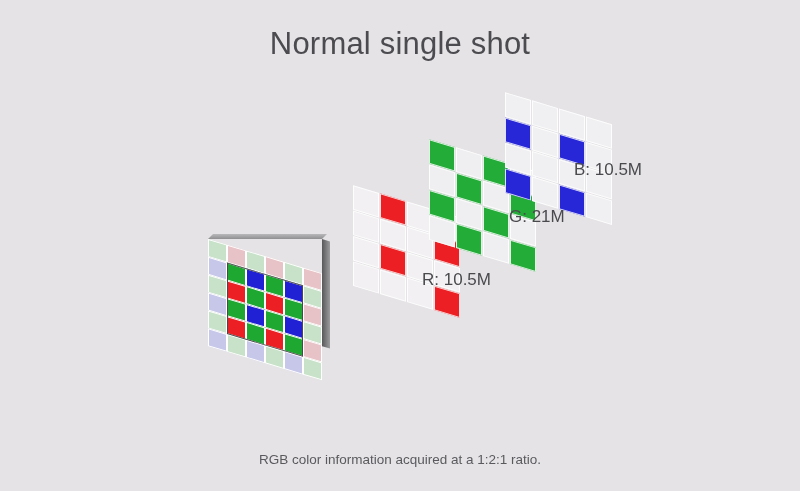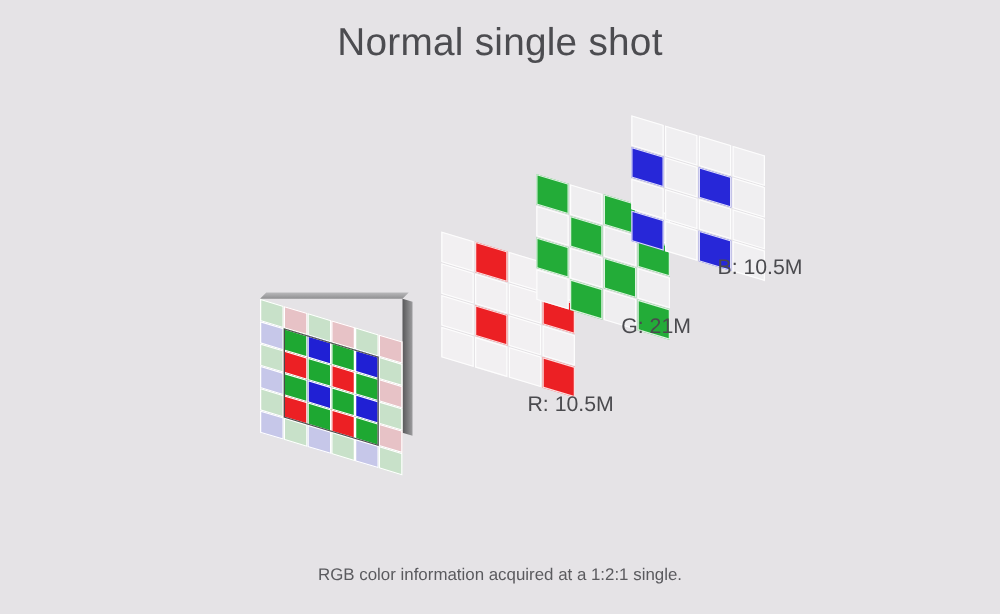--- a/index.html
+++ b/index.html
@@ -18,21 +18,21 @@
   #stage {
     position: absolute;
     inset: 0;
     width: 800px;
     height: 491px;
   }
 
   
   #title {
     position: absolute;
-    top: 16px;
+    top: 26px;
     left: 0;
     width: 800px;
     text-align: center;
     font-size: 31px;
     font-weight: 300;
     letter-spacing: 0.2px;
     color: #4c4c50;
     font-family: "Liberation Sans", sans-serif;
   }
 
@@ -147,24 +147,23 @@
     transform: matrix(1, 0.30, 0, 1, 0, 0) scaleY(0.94);
     transform-origin: 0 0;
   }
 
   
   .chan-label {
     position: absolute;
     font-size: 17px;
     color: #4a4a4e;
     white-space: nowrap;
-    margin-top: 44px;
   }
   #label-R { left: 422px; top: 270px; }
-  #label-G { left: 497px; top: 207px; }
+  #label-G { left: 509px; top: 207px; }
   #label-B { left: 574px; top: 160px; }
 </style>
 </head>
 <body>
 
 <div id="stage">
 
   <div id="title">Normal single shot</div>
 
   <div id="sensor-wrap">
@@ -273,15 +272,15 @@
         <div class="cell empty-b"></div>
         <div class="cell on-B"></div>
         <div class="cell empty-b"></div>
       </div>
   </div>
 
   <div class="chan-label" id="label-R">R: 10.5M</div>
   <div class="chan-label" id="label-G">G: 21M</div>
   <div class="chan-label" id="label-B">B: 10.5M</div>
 
-  <div id="caption">RGB color information acquired at a 1:2:1 single.</div>
+  <div id="caption">RGB color information acquired at a 1:2:1 ratio.</div>
 
 </div>
 
 </body></html>

